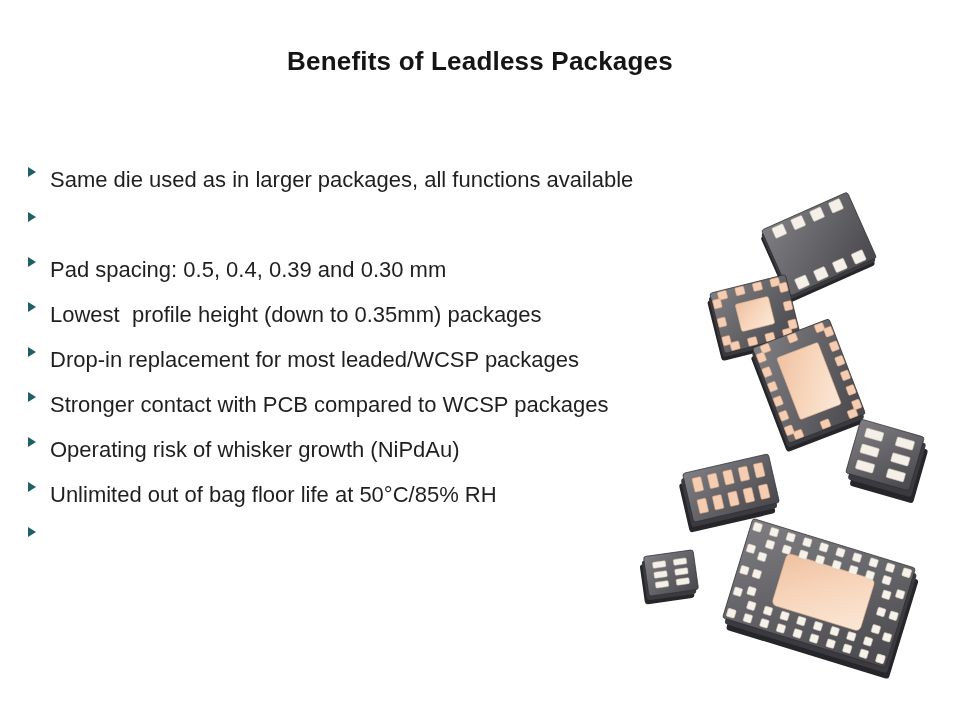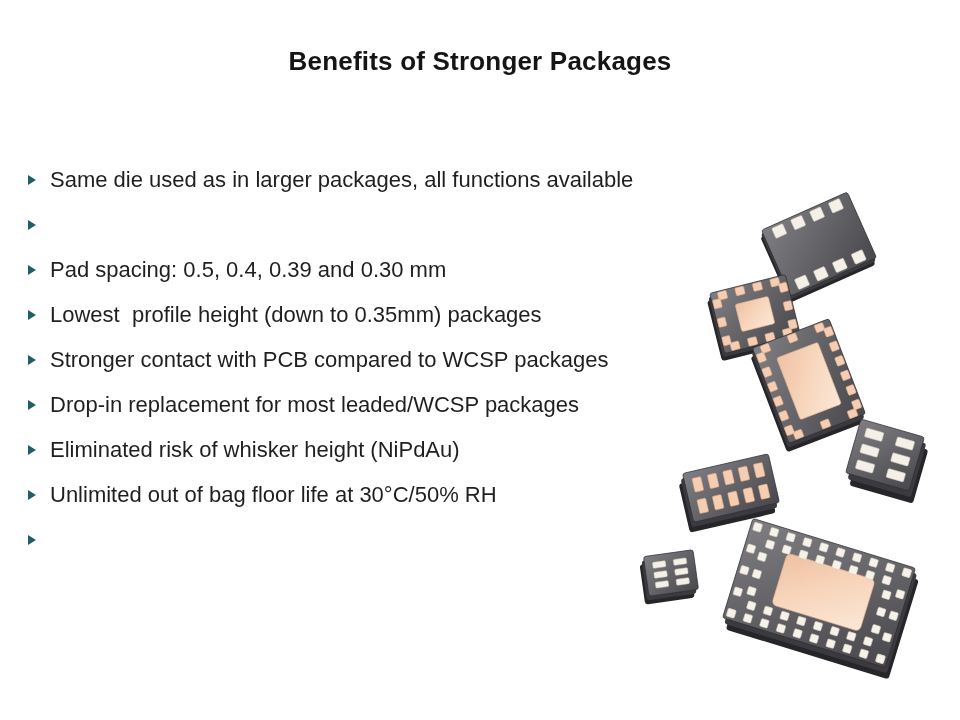--- a/index.html
+++ b/index.html
@@ -6,68 +6,68 @@
   body{width:960px;height:720px;overflow:hidden;
        font-family:"Liberation Sans","DejaVu Sans",sans-serif;}
   .slide{position:relative;width:960px;height:720px;background:#ffffff;}
 
   .title{position:absolute;top:46px;left:0;width:100%;text-align:center;
          font-size:26px;font-weight:bold;color:var(--title-color,#151515);
          letter-spacing:.2px;}
 
   ul.bullets{position:absolute;left:28px;top:167px;margin:0;padding:0;
              list-style:none;width:690px;}
-  ul.bullets li{display:flex;align-items:center;height:26px;margin:0 0 19px 0;
+  ul.bullets li{display:flex;align-items:flex-start;height:26px;margin:0 0 19px 0;
                 font-size:22px;color:var(--text-color,#1f1f1f);white-space:nowrap;}
   ul.bullets li:nth-child(7){margin-top:6px;}
   ul.bullets li:nth-child(8){margin-top:8px;}
   .arrow{width:0;height:0;flex:0 0 auto;margin-right:14px;
          border-left:8px solid var(--accent-color,#1e6066);
          border-top:5px solid transparent;border-bottom:5px solid transparent;}
 
   svg.chips{position:absolute;left:0;top:0;}
 </style>
 </head>
 <body>
 
 <div class="slide">
 
-  <div class="title">Benefits of Stronger Packages</div>
+  <div class="title">Benefits of Leadless Packages</div>
 
   <ul class="bullets">
       <li>
         <span class="arrow"></span>
         <span>Same die used as in larger packages, all functions available</span>
       </li>
       <li>
         <span class="arrow"></span>
       </li>
       <li>
         <span class="arrow"></span>
         <span>Pad spacing: 0.5, 0.4, 0.39 and 0.30 mm</span>
       </li>
       <li>
         <span class="arrow"></span>
         <span>Lowest&nbsp; profile height (down to 0.35mm) packages</span>
       </li>
       <li>
         <span class="arrow"></span>
+        <span>Drop-in replacement for most leaded/WCSP packages</span>
+      </li>
+      <li>
+        <span class="arrow"></span>
         <span>Stronger contact with PCB compared to WCSP packages</span>
       </li>
       <li>
         <span class="arrow"></span>
-        <span>Drop-in replacement for most leaded/WCSP packages</span>
-      </li>
-      <li>
-        <span class="arrow"></span>
-        <span>Eliminated risk of whisker height (NiPdAu)</span>
-      </li>
-      <li>
-        <span class="arrow"></span>
-        <span>Unlimited out of bag floor life at 30°C/50% RH</span>
+        <span>Operating risk of whisker growth (NiPdAu)</span>
+      </li>
+      <li>
+        <span class="arrow"></span>
+        <span>Unlimited out of bag floor life at 50°C/85% RH</span>
       </li>
       <li>
         <span class="arrow"></span>
       </li>
     </ul>
 
   <svg class="chips" width="960" height="720" viewBox="0 0 960 720">
     <defs>
       <linearGradient id="gBody" x1="0" y1="0" x2="1" y2="1">
         <stop offset="0" stop-color="#7e7e83"></stop>

